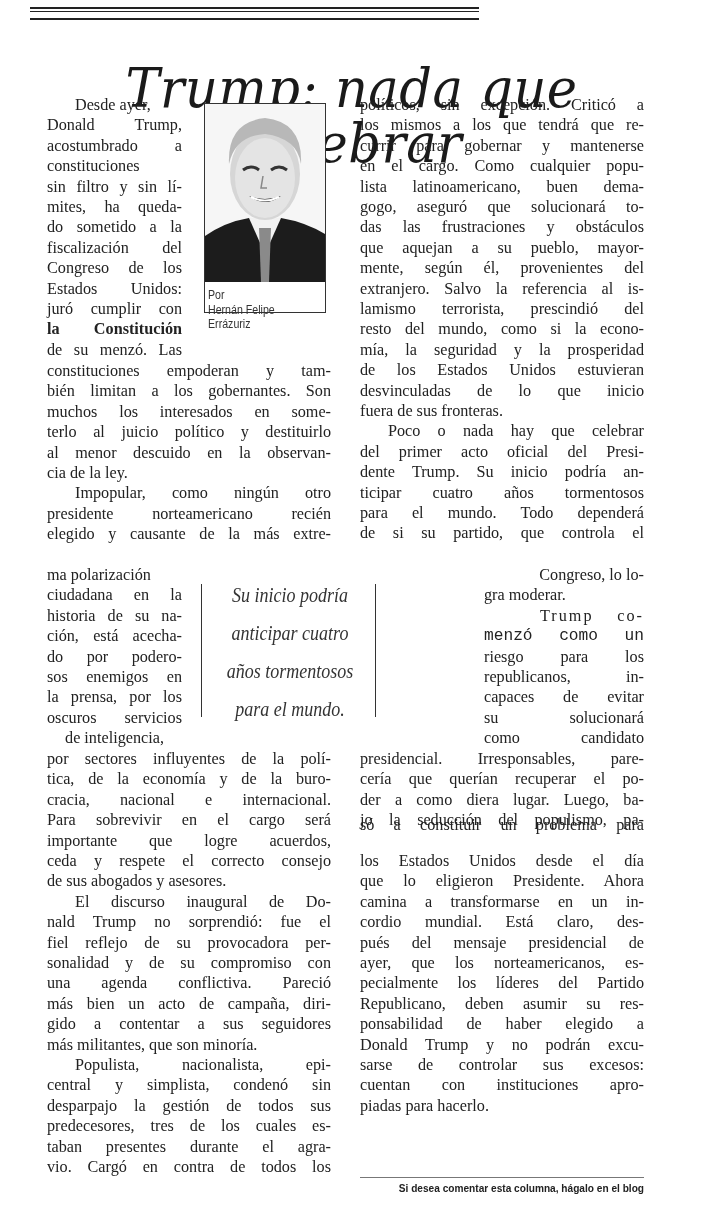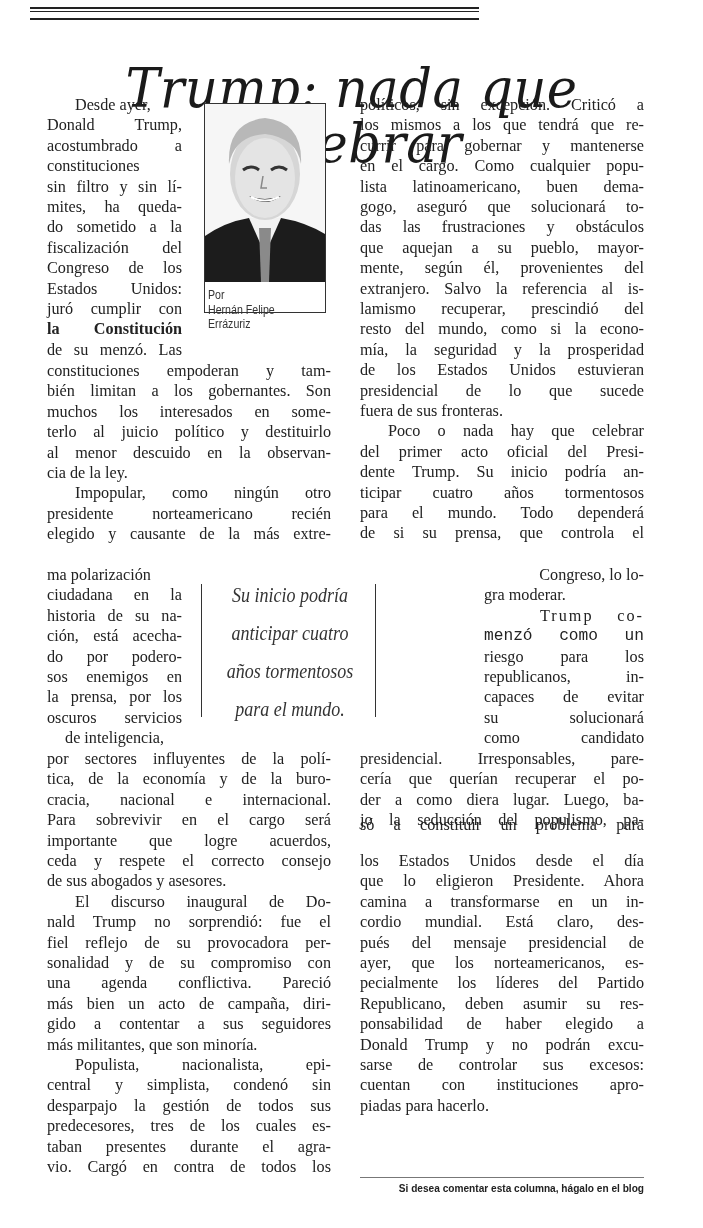--- a/index.html
+++ b/index.html
@@ -116,32 +116,32 @@
     <div class="line jl" style="left: 360px; width: 284px; top: 95px;">políticos, sin excepción. Criticó a</div>
     <div class="line jl" style="left: 360px; width: 284px; top: 115.4px;">los mismos a los que tendrá que re-</div>
     <div class="line jl" style="left: 360px; width: 284px; top: 135.8px;">currir para gobernar y mantenerse</div>
     <div class="line jl" style="left: 360px; width: 284px; top: 156.2px;">en el cargo. Como cualquier popu-</div>
     <div class="line jl" style="left: 360px; width: 284px; top: 176.6px;">lista latinoamericano, buen dema-</div>
     <div class="line jl" style="left: 360px; width: 284px; top: 197px;">gogo, aseguró que solucionará to-</div>
     <div class="line jl" style="left: 360px; width: 284px; top: 217.4px;">das las frustraciones y obstáculos</div>
     <div class="line jl" style="left: 360px; width: 284px; top: 237.8px;">que aquejan a su pueblo, mayor-</div>
     <div class="line jl" style="left: 360px; width: 284px; top: 258.2px;">mente, según él, provenientes del</div>
     <div class="line jl" style="left: 360px; width: 284px; top: 278.6px;">extranjero. Salvo la referencia al is-</div>
-    <div class="line jl" style="left: 360px; width: 284px; top: 299px;">lamismo recuperar, prescindió del</div>
+    <div class="line jl" style="left: 360px; width: 284px; top: 299px;">lamismo terrorista, prescindió del</div>
     <div class="line jl" style="left: 360px; width: 284px; top: 319.4px;">resto del mundo, como si la econo-</div>
     <div class="line jl" style="left: 360px; width: 284px; top: 339.8px;">mía, la seguridad y la prosperidad</div>
     <div class="line jl" style="left: 360px; width: 284px; top: 360.2px;">de los Estados Unidos estuvieran</div>
-    <div class="line jl" style="left: 360px; width: 284px; top: 380.6px;">presidencial de lo que sucede</div>
+    <div class="line jl" style="left: 360px; width: 284px; top: 380.6px;">desvinculadas de lo que inicio</div>
     <div class="line" style="left: 360px; width: 284px; top: 401px;">fuera de sus fronteras.</div>
     <div class="line jl" style="left: 388px; width: 256px; top: 421.4px;">Poco o nada hay que celebrar</div>
     <div class="line jl" style="left: 360px; width: 284px; top: 441.8px;">del primer acto oficial del Presi-</div>
     <div class="line jl" style="left: 360px; width: 284px; top: 462.2px;">dente Trump. Su inicio podría an-</div>
     <div class="line jl" style="left: 360px; width: 284px; top: 482.6px;">ticipar cuatro años tormentosos</div>
     <div class="line jl" style="left: 360px; width: 284px; top: 503px;">para el mundo. Todo dependerá</div>
-    <div class="line jl" style="left: 360px; width: 284px; top: 523.4px;">de si su prensa, que controla el</div>
+    <div class="line jl" style="left: 360px; width: 284px; top: 523.4px;">de si su partido, que controla el</div>
     <div class="line" style="left: 484px; width: 160px; top: 565px; text-align: right;">Congreso, lo lo-</div>
     <div class="line" style="left: 484px; width: 160px; top: 585.4px;">gra moderar.</div>
     <div class="line jl" style="left: 540px; width: 104px; top: 605.8px; letter-spacing: 2px;">Trump co-</div>
     <div class="line jl" style="left: 484px; width: 160px; top: 626.2px; font-family: Liberation Mono, monospace;">menzó como un</div>
     <div class="line jl" style="left: 484px; width: 160px; top: 646.6px;">riesgo para los</div>
     <div class="line jl" style="left: 484px; width: 160px; top: 667px;">republicanos, in-</div>
     <div class="line jl" style="left: 484px; width: 160px; top: 687.4px;">capaces de evitar</div>
     <div class="line jl" style="left: 484px; width: 160px; top: 707.8px;">su solucionará</div>
     <div class="line jl" style="left: 484px; width: 160px; top: 728.2px;">como candidato</div>
     <div class="line jl" style="left: 360px; width: 284px; top: 749px;">presidencial. Irresponsables, pare-</div>

